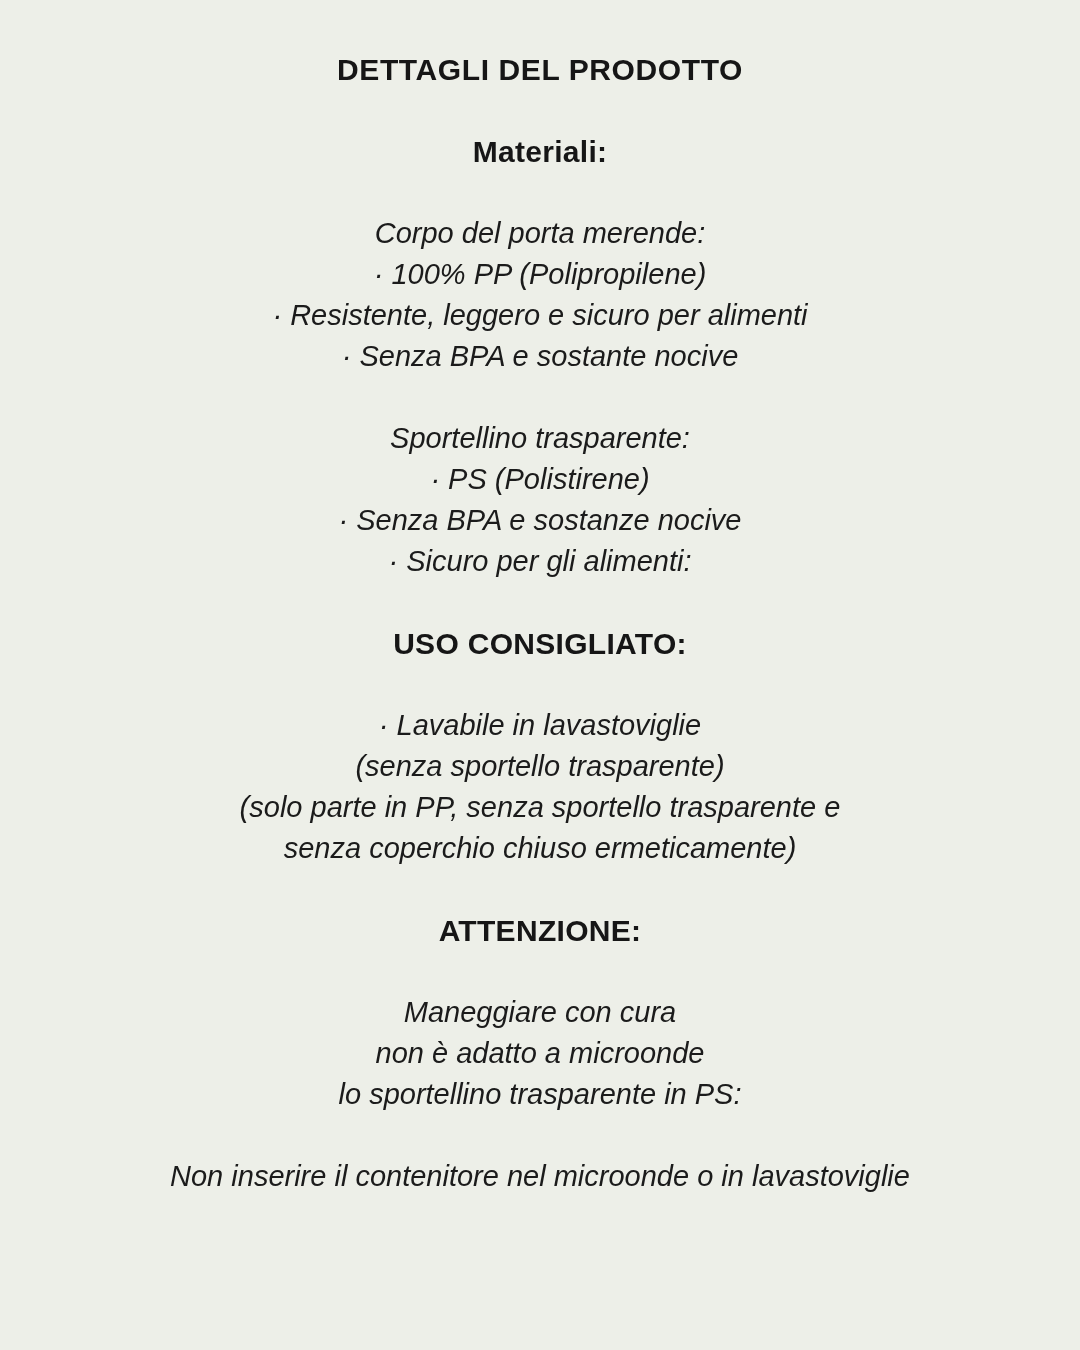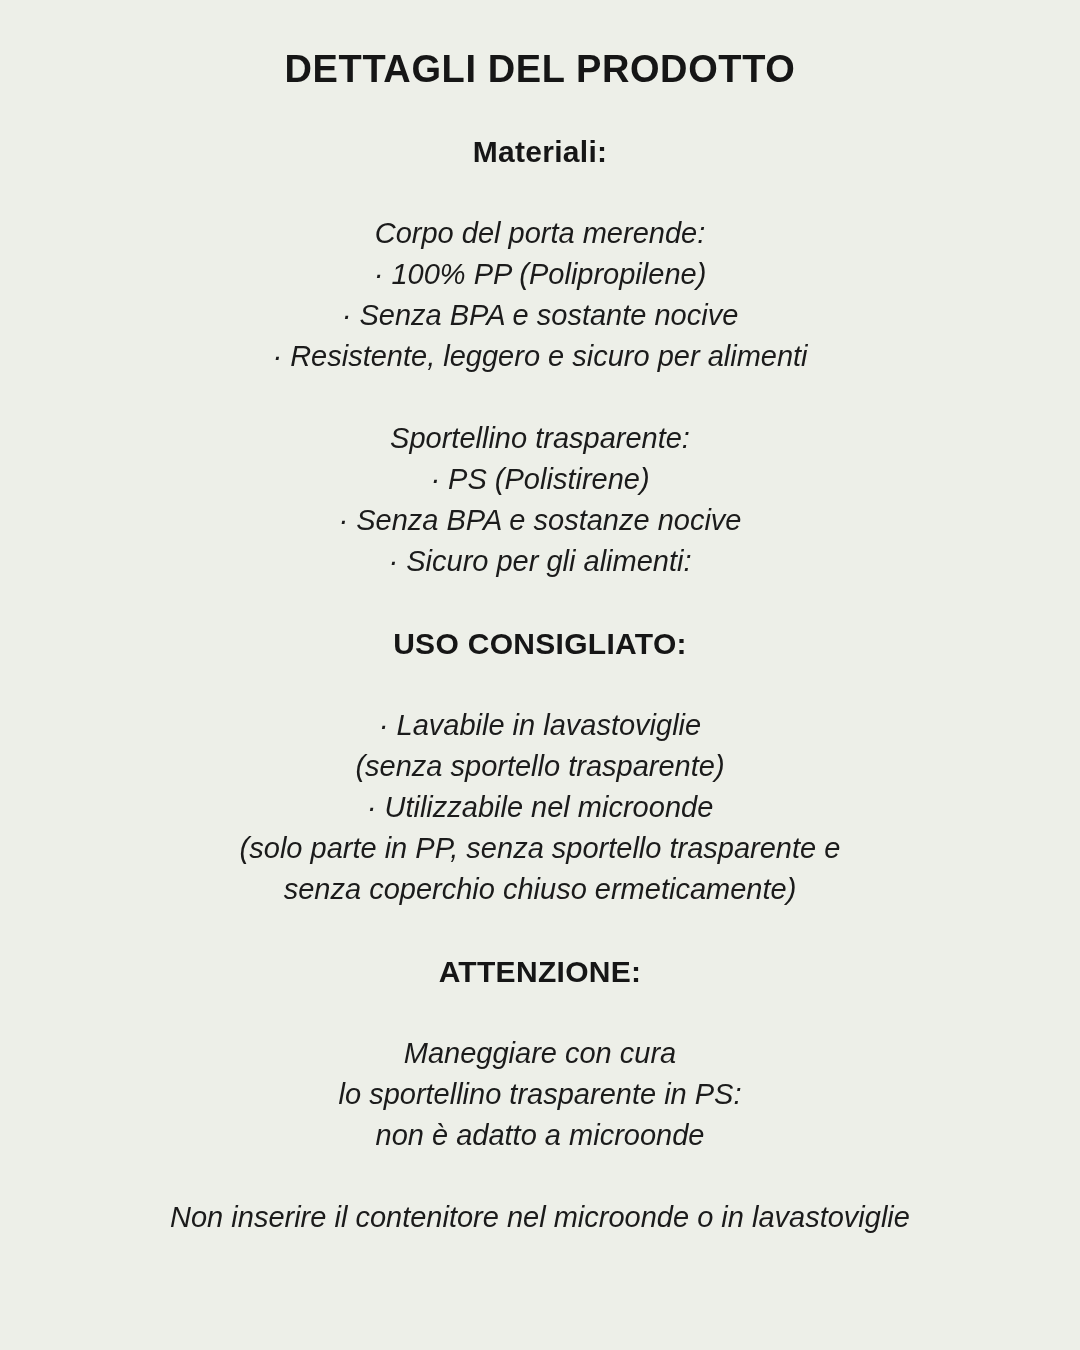--- a/index.html
+++ b/index.html
@@ -13,21 +13,21 @@
     color: #161616;
     font-family: "Liberation Sans", sans-serif;
     box-sizing: border-box;
     padding-top: 49px;
     overflow: hidden;
   }
   .center {
     text-align: center;
   }
   .page-title {
-    font-size: 38px;
+    font-size: 30px;
     font-weight: bold;
     letter-spacing: 0.6px;
     line-height: 41px;
     margin: 0 0 41px 0;
   }
   .section-heading {
     font-size: 30px;
     font-weight: bold;
     letter-spacing: 0.3px;
     line-height: 41px;
@@ -49,47 +49,46 @@
 
 <div class="canvas center">
 
   <h1 class="page-title">DETTAGLI DEL PRODOTTO</h1>
 
   <section>
     <h2 class="section-heading">Materiali:</h2>
     <div class="paragraph">
       <div class="text-line">Corpo del porta merende:</div>
       <div class="text-line">· 100% PP (Polipropilene)</div>
+      <div class="text-line">· Resistente, leggero e sicuro per alimenti</div>
       <div class="text-line">· Senza BPA e sostante nocive</div>
-      <div class="text-line">· Resistente, leggero e sicuro per alimenti</div>
     </div>
     <div class="paragraph">
       <div class="text-line">Sportellino trasparente:</div>
       <div class="text-line">· PS (Polistirene)</div>
       <div class="text-line">· Senza BPA e sostanze nocive</div>
       <div class="text-line">· Sicuro per gli alimenti:</div>
     </div>
   </section>
 
   <section>
     <h2 class="section-heading">USO CONSIGLIATO:</h2>
     <div class="paragraph">
       <div class="text-line">· Lavabile in lavastoviglie</div>
       <div class="text-line">(senza sportello trasparente)</div>
-      <div class="text-line">· Utilizzabile nel microonde</div>
       <div class="text-line">(solo parte in PP, senza sportello trasparente e</div>
       <div class="text-line">senza coperchio chiuso ermeticamente)</div>
     </div>
   </section>
 
   <section>
     <h2 class="section-heading">ATTENZIONE:</h2>
     <div class="paragraph">
       <div class="text-line">Maneggiare con cura</div>
+      <div class="text-line">non è adatto a microonde</div>
       <div class="text-line">lo sportellino trasparente in PS:</div>
-      <div class="text-line">non è adatto a microonde</div>
     </div>
     <div class="paragraph">
       <div class="text-line">Non inserire il contenitore nel microonde o in lavastoviglie</div>
     </div>
   </section>
 
 </div>
 
 </body></html>

